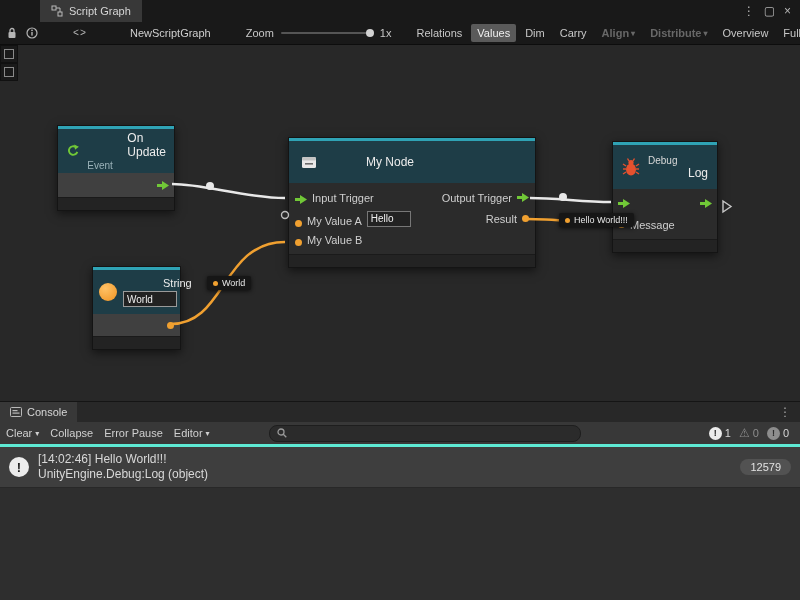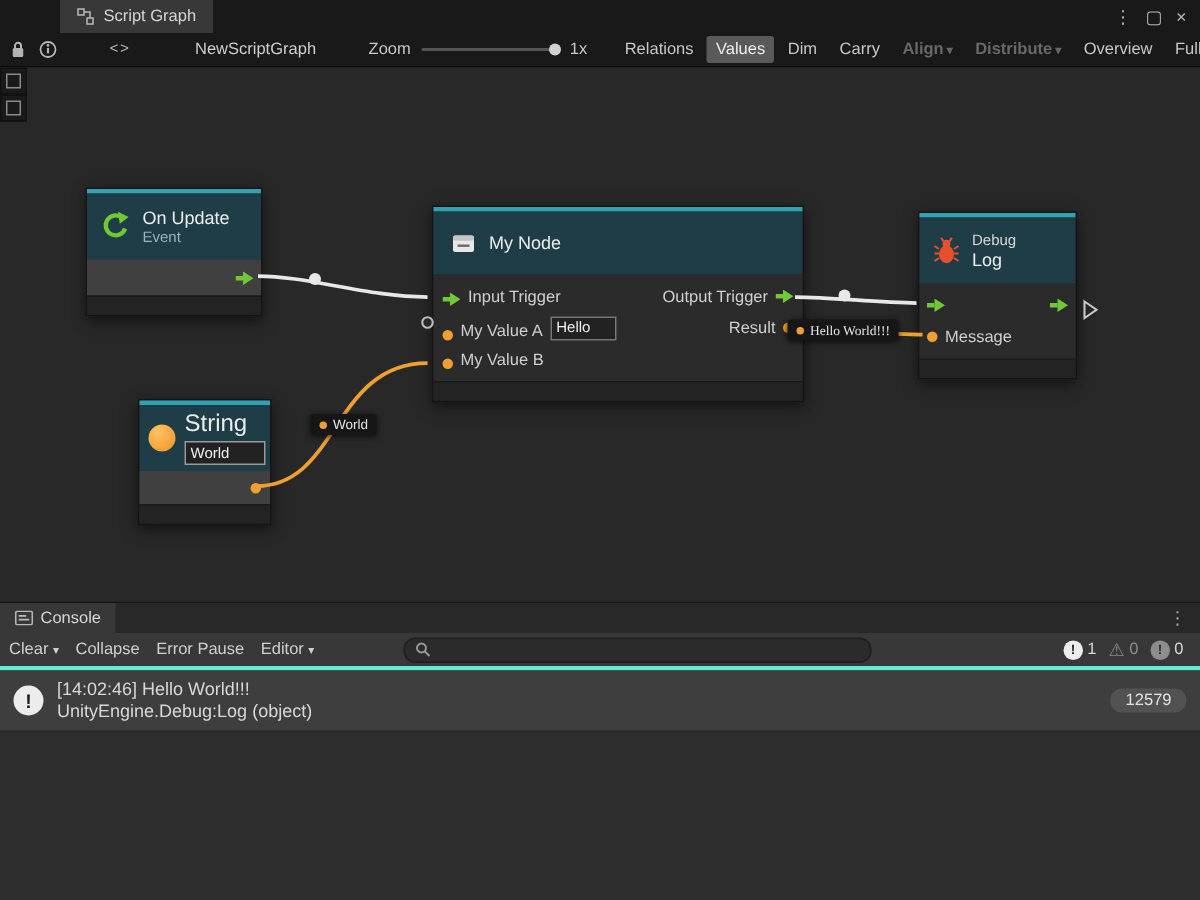--- a/index.html
+++ b/index.html
@@ -27,21 +27,21 @@
   .caret{font-size:8px;}
 
   
   .canvas{position:absolute;top:45px;left:0;width:800px;height:356px;background:#282828;overflow:hidden;}
   .panel-toggle{position:absolute;left:0;width:18px;height:18px;background:#1a1a1a;border:1px solid #111;box-sizing:border-box;display:flex;align-items:center;justify-content:center;}
   .panel-toggle .sq{width:8px;height:8px;border:1px solid #8a8a8a;}
 
   .node{position:absolute;box-shadow:0 3px 9px rgba(0,0,0,.55);border:1px solid #141414;background:#2b2b2b;font-size:11px;color:#cfcfcf;box-sizing:border-box;}
   .accent{height:3px;background:#2FA3B5;}
   .nhead{background:#1E3D47;display:flex;align-items:center;gap:7px;padding:5px 8px;box-sizing:border-box;}
-  .ntitle{font-size:12px;color:#ececec;}
+  .ntitle{font-size:12px;color:#ececec;margin-left:40px;}
   .nsub{font-size:10px;color:#9bb2b9;margin-top:1px;}
   .ncat{font-size:10px;color:#d8d8d8;}
   .nbody{background:#2b2b2b;padding:4px 0;}
   .prow{display:flex;align-items:center;height:21px;padding:0 6px;gap:5px;}
   .pleft{display:flex;align-items:flex-end;gap:5px;}
   .pright{margin-left:auto;display:flex;align-items:center;gap:5px;}
   .nstrip{background:#404040;display:flex;align-items:center;}
   .nfoot{height:12px;background:#232323;border-top:1px solid #1a1a1a;}
   .value-dot{width:7px;height:7px;border-radius:50%;background:#F0A030;flex:0 0 auto;}
   .string-icon{width:18px;height:18px;border-radius:50%;background:radial-gradient(circle at 35% 30%,#ffc266,#ef9322);flex:0 0 auto;}
@@ -210,21 +210,21 @@
         </div>
       </div>
       <div class="nfoot"></div>
     </div>
 
     <div class="node" style="left:92px;top:221px;width:89px;">
       <div class="accent"></div>
       <div class="nhead" style="height:44px;padding:5px 6px;gap:6px;">
         <span class="string-icon"></span>
         <div>
-          <div class="ntitle" style="font-size:16px;">String</div>
+          <div class="ntitle" style="font-size:11px;">String</div>
           <input class="literal-input" style="width: 46px; margin-top: 2px; border-color: rgb(154, 154, 154);" readonly="" value="World">
         </div>
       </div>
       <div class="nstrip" style="height:22px;justify-content:flex-end;padding-right:6px;">
         <span class="value-dot"></span>
       </div>
       <div class="nfoot"></div>
     </div>
 
     <div class="node" style="left:612px;top:96px;width:106px;">
@@ -276,21 +276,21 @@
       <circle cx="563" cy="152" r="4" fill="#E8E8E8"></circle>
       <path d="M527,174 C556,174 588,178 615,178" fill="none" stroke="#F0A030" stroke-width="2.5"></path>
       <circle cx="285" cy="170" r="3.5" fill="#282828" stroke="#bdbdbd" stroke-width="1.4"></circle>
       <polygon points="723,156 731,161.5 723,167" fill="none" stroke="#c8c8c8" stroke-width="1.4"></polygon>
     </svg>
 
     <div class="wire-badge" style="left:207px;top:231px;">
       <span class="value-dot"></span>
       <span>World</span>
     </div>
-    <div class="wire-badge" style="left:525px;top:168px;font-family:Liberation Serif, serif;">
+    <div class="wire-badge" style="left:559px;top:168px;">
       <span class="value-dot"></span>
       <span>Hello World!!!</span>
     </div>
   </div>
 
   <div class="console">
     <div class="ctabs">
       <div class="ctab">
         <svg width="12" height="10" viewBox="0 0 12 10">
           <rect x="0.5" y="0.5" width="11" height="9" rx="1" fill="none" stroke="#b9b9b9"></rect>

